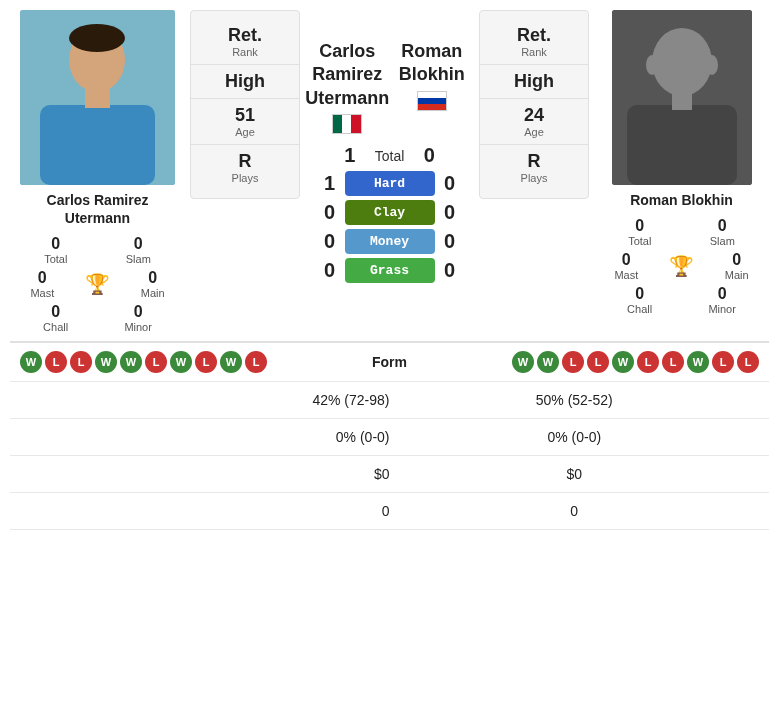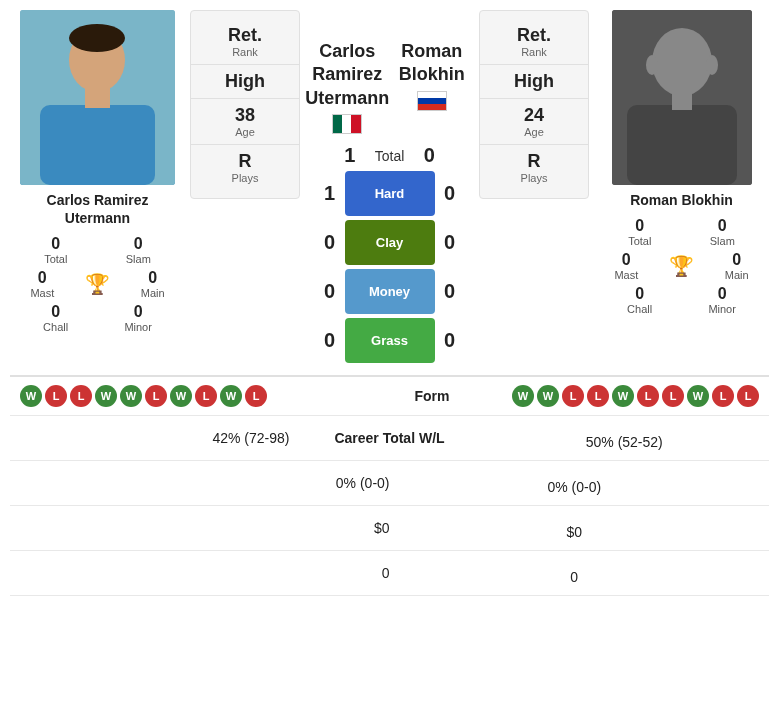--- a/index.html
+++ b/index.html
@@ -88,24 +88,25 @@
       font-size: 20px;
       font-weight: bold;
       width: 30px;
       text-align: center;
     }
 
     .surface-btn {
       color: #fff;
       font-weight: bold;
       font-size: 13px;
-      padding: 15px 20px;
+      padding: 5px 20px;
       border-radius: 4px;
       text-align: center;
       min-width: 90px;
+      font-family: Liberation Mono, monospace;
     }
 
     .surface-hard { background: #3366cc; }
     .surface-clay { background: #4d7c0f; }
     .surface-indoor { background: #5599cc; }
     .surface-grass { background: #44aa44; }
 
     .total-label {
       font-size: 14px;
       font-weight: normal;
@@ -176,21 +177,21 @@
       align-items: center;
       justify-content: center;
     }
 
     .badge-w { background: #3b8a3b; }
     .badge-l { background: #cc3333; }
 
     .form-label {
       font-size: 14px;
       font-weight: bold;
-      text-align: right;
+      text-align: center;
       flex: 0 0 120px;
     }
 
     .stats-row {
       display: flex;
       align-items: center;
       padding: 10px;
       border-bottom: 1px solid #e8e8e8;
     }
 
@@ -204,21 +205,20 @@
       flex: 0 0 200px;
       text-align: center;
       font-size: 14px;
       font-weight: bold;
     }
 
     .stats-right-val {
       flex: 1;
       text-align: center;
       font-size: 14px;
-      margin-top: 8px;
     }
 
     
     .avatar-left {
       width: 155px;
       height: 175px;
       background: linear-gradient(180deg, #8bbdd4 0%, #5b9dbf 40%, #3a8fba 100%);
       border-radius: 3px;
       overflow: hidden;
       position: relative;
@@ -314,21 +314,21 @@
 
     <div class="middle-stats">
       <div class="middle-stat-row">
         <span class="middle-stat-value">Ret.</span>
         <span class="middle-stat-label">Rank</span>
       </div>
       <div class="middle-stat-row">
         <span class="middle-stat-value">High</span>
       </div>
       <div class="middle-stat-row">
-        <span class="middle-stat-value">38</span>
+        <span class="middle-stat-value">51</span>
         <span class="middle-stat-label">Age</span>
       </div>
       <div class="middle-stat-row" style="border-bottom:none;">
         <span class="middle-stat-value">R</span>
         <span class="middle-stat-label">Plays</span>
       </div>
     </div>
 
     <div class="center-area">
 
@@ -481,21 +481,20 @@
           <span class="badge badge-l">L</span>
           <span class="badge badge-l">L</span>
           <span class="badge badge-w">W</span>
           <span class="badge badge-l">L</span>
           <span class="badge badge-l">L</span>
         </div>
     </div>
 
     <div class="stats-row">
       <span class="stats-left-val">42% (72-98)</span>
-      <span class="stats-center-label">Career Total W/L</span>
       <span class="stats-right-val">50% (52-52)</span>
     </div>
 
     <div class="stats-row">
       <span class="stats-left-val">0% (0-0)</span>
       <span class="stats-right-val">0% (0-0)</span>
     </div>
 
     <div class="stats-row">
       <span class="stats-left-val">$0</span>

